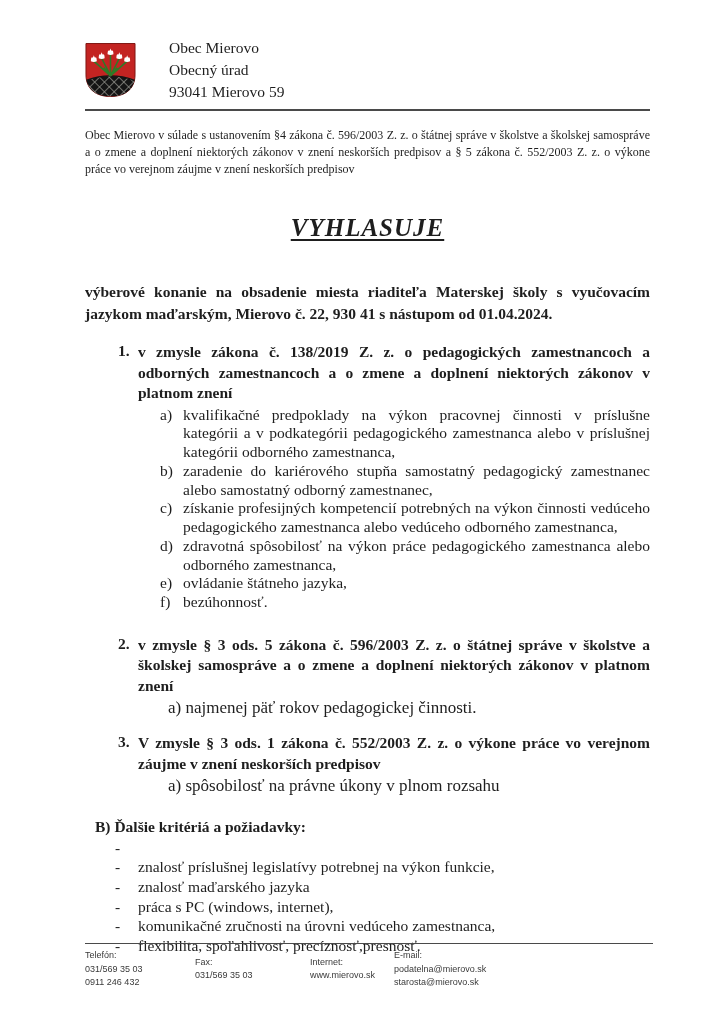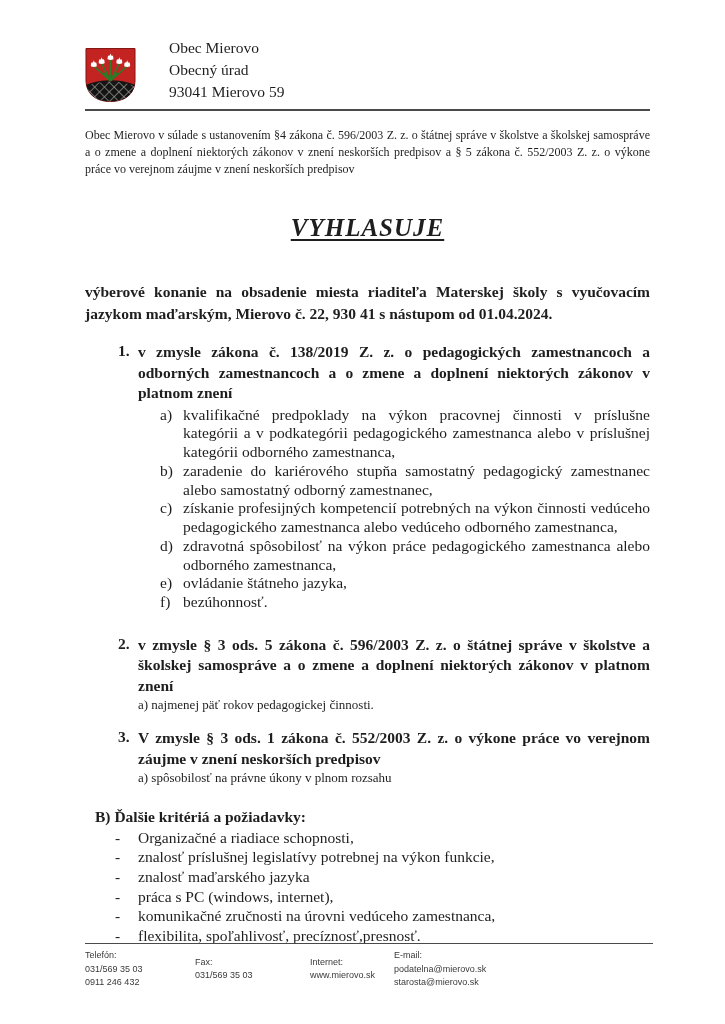--- a/index.html
+++ b/index.html
@@ -10,21 +10,21 @@
     height: 1024px;
     margin: 0 auto;
     background: #ffffff;
     font-family: "Liberation Serif", serif;
     color: #1e1e1e;
     overflow: hidden;
   }
   .content { padding: 36px 75px 0 85px; }
 
   
-  .header { display: flex; align-items: flex-end; gap: 33px; }
+  .header { display: flex; align-items: center; gap: 33px; }
   .crest { width: 51px; height: 56px; flex: none; }
   .org-block { font-size: 15.5px; line-height: 1.42; padding-top: 1px; }
   .header-rule { border: none; border-top: 2px solid #4a4a4a; margin-top: 6px; }
 
   
   .intro {
     margin-top: 16px;
     font-size: 12px;
     line-height: 1.4;
     text-align: justify;
@@ -60,21 +60,21 @@
   .num-text { font-weight: bold; line-height: 1.32; text-align: justify; }
   .item-1 { margin-top: 18px; }
   .item-2 { margin-top: 23px; }
   .item-3 { margin-top: 15px; }
 
   
   .subs { margin-left: 22px; margin-top: 2px; }
   .sub-item { display: flex; font-size: 15.5px; line-height: 1.21; }
   .sub-item .sub-marker { flex: none; width: 23px; }
   .sub-item .sub-text { flex: 1; text-align: justify; }
-  .sub-inline { font-size: 13px; line-height: 1.25; margin-top: 1px; }
+  .sub-inline { margin-left: 30px; font-size: 17px; line-height: 1.25; margin-top: 1px; }
 
   
   .dash-list { margin-top: 2px; }
   .dash-item { display: flex; margin-left: 30px; font-size: 15.5px; line-height: 1.27; }
   .dash-item .dash { flex: none; width: 23px; }
   .sec-b-heading { margin-top: 21px; }
 
   
   .footer {
     position: absolute;
@@ -201,21 +201,20 @@
       <div class="num-body">
         <div class="num-text">V zmysle § 3 ods. 1 zákona č. 552/2003 Z. z. o výkone práce vo verejnom záujme v znení neskorších predpisov</div>
         <div class="sub-inline">a) spôsobilosť na právne úkony v plnom rozsahu</div>
       </div>
     </div>
 
     <div class="sec-heading sec-b-heading">B) Ďalšie kritériá a požiadavky:</div>
     <div class="dash-list">
       <div class="dash-item">
         <span class="dash">-</span>
-        <span>Organizačné a riadiace schopnosti,</span>
       </div>
       <div class="dash-item">
         <span class="dash">-</span>
         <span>znalosť príslušnej legislatívy potrebnej na výkon funkcie,</span>
       </div>
       <div class="dash-item">
         <span class="dash">-</span>
         <span>znalosť maďarského jazyka</span>
       </div>
       <div class="dash-item">

